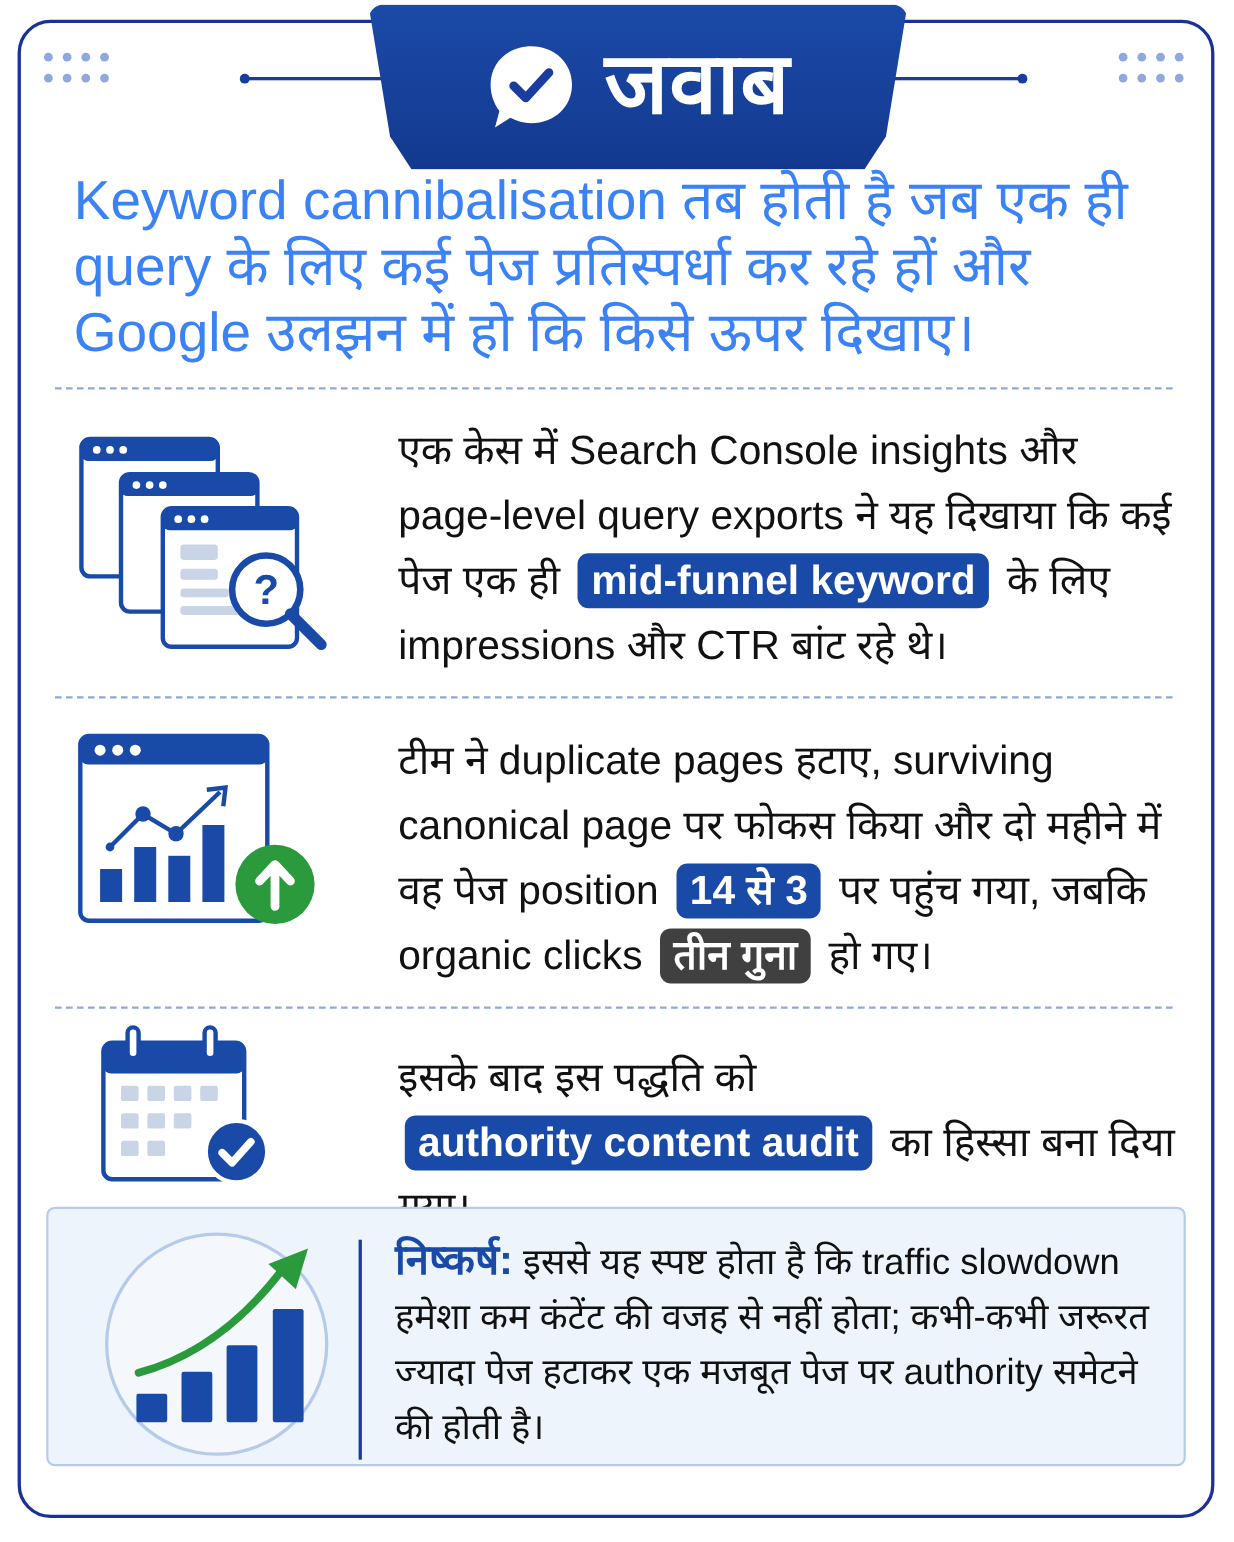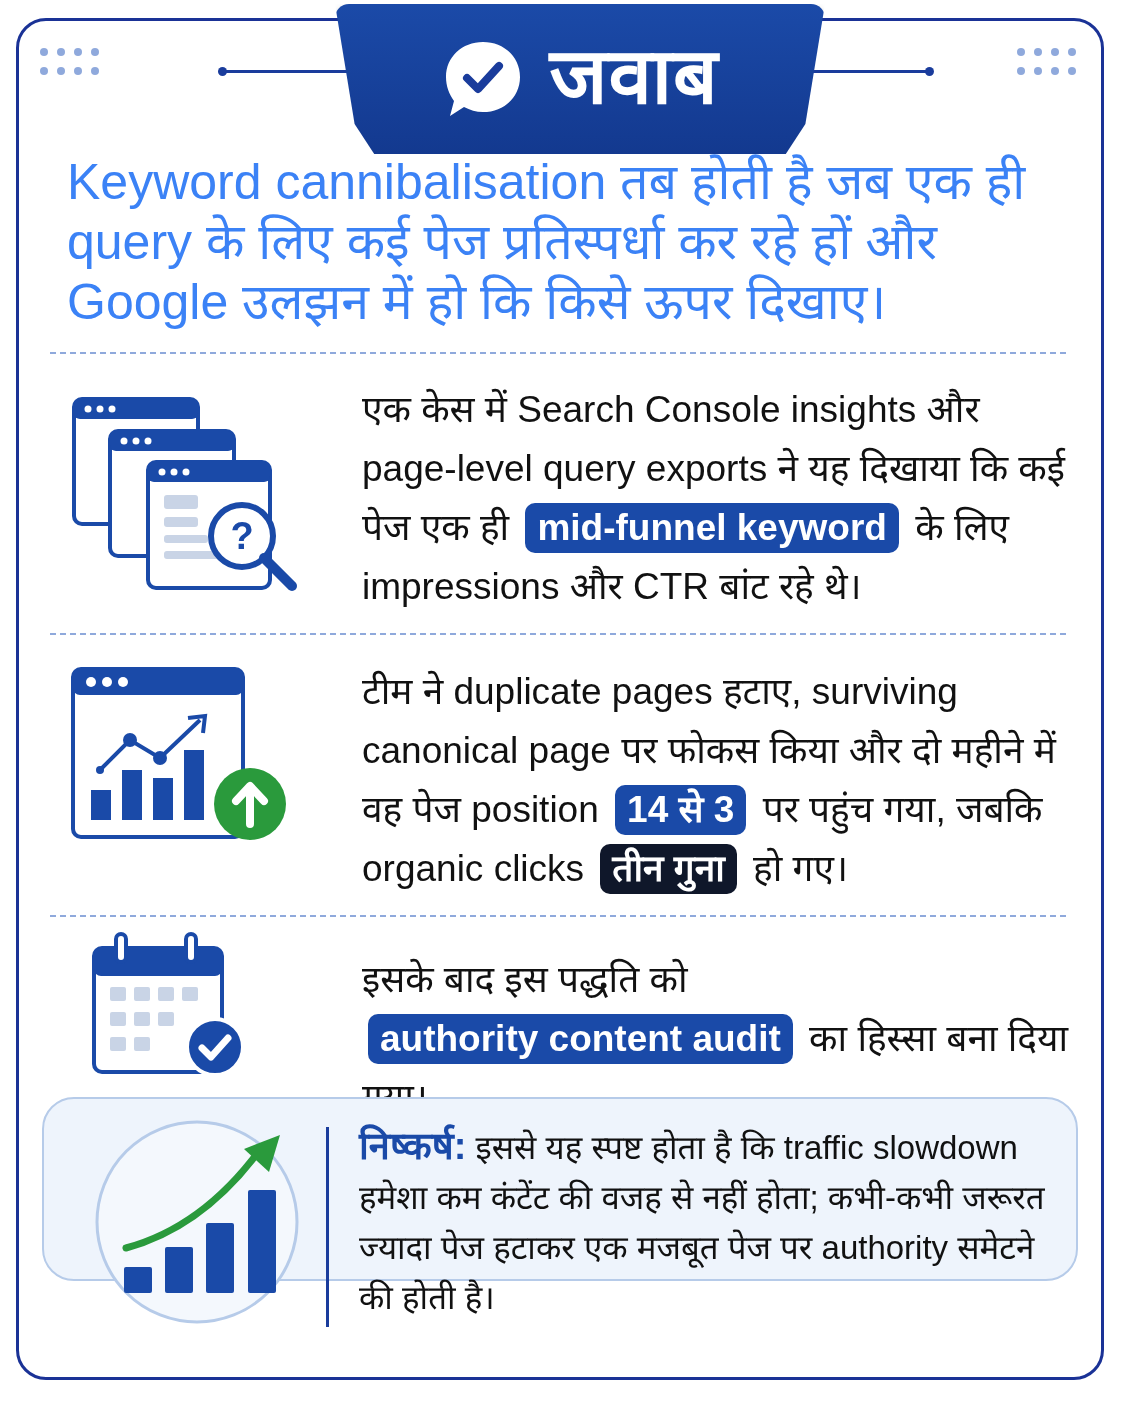--- a/index.html
+++ b/index.html
@@ -39,25 +39,25 @@
   .intro {
     position: absolute; left: 67px; top: 152px; width: 980px;
     font-size: 50px; line-height: 60px; font-weight: 500; color: #3b82f6;
   }
   .divider { position: absolute; left: 50px; width: 1016px; border-top: 2px dashed #8fa9dc; }
 
   .section { position: absolute; left: 0; width: 1122px; }
   .section .text { position: absolute; left: 342px; width: 720px; font-size: 37px; line-height: 59px; color: #111; margin-left: 20px; }
   .pill { display: inline-block; padding: 0 12px; border-radius: 10px; color: #fff; font-weight: bold; line-height: 50px; margin: 0 6px; }
   .pill.blue { background: #1a4aa8; }
-  .pill.green { background: #0f172a; }
+  .pill.green { background: #404040; }
 
   .conclusion {
-    position: absolute; left: 42px; top: 1097px; width: 1036px; height: 184px;
-    background: #eef4fc; border: 2px solid #b6cbe9; border-radius: 32px; box-sizing: border-box;
+    position: absolute; left: 42px; top: 1097px; width: 1036px; height: 236px;
+    background: #eef4fc; border: 2px solid #b6cbe9; border-radius: 8px; box-sizing: border-box;
   }
   .conclusion .vline { position: absolute; left: 282px; top: 28px; width: 3px; height: 200px; background: #1a3c9c; }
   .conclusion .text { position: absolute; left: 315px; top: 22px; width: 700px; font-size: 33px; line-height: 50px; color: #111; }
   .conclusion .label { color: #1a4aa8; font-weight: bold; font-size: 38px; }
   svg { display: block; }
 </style>
 </head>
 <body>
 
 <div class="card"></div>

